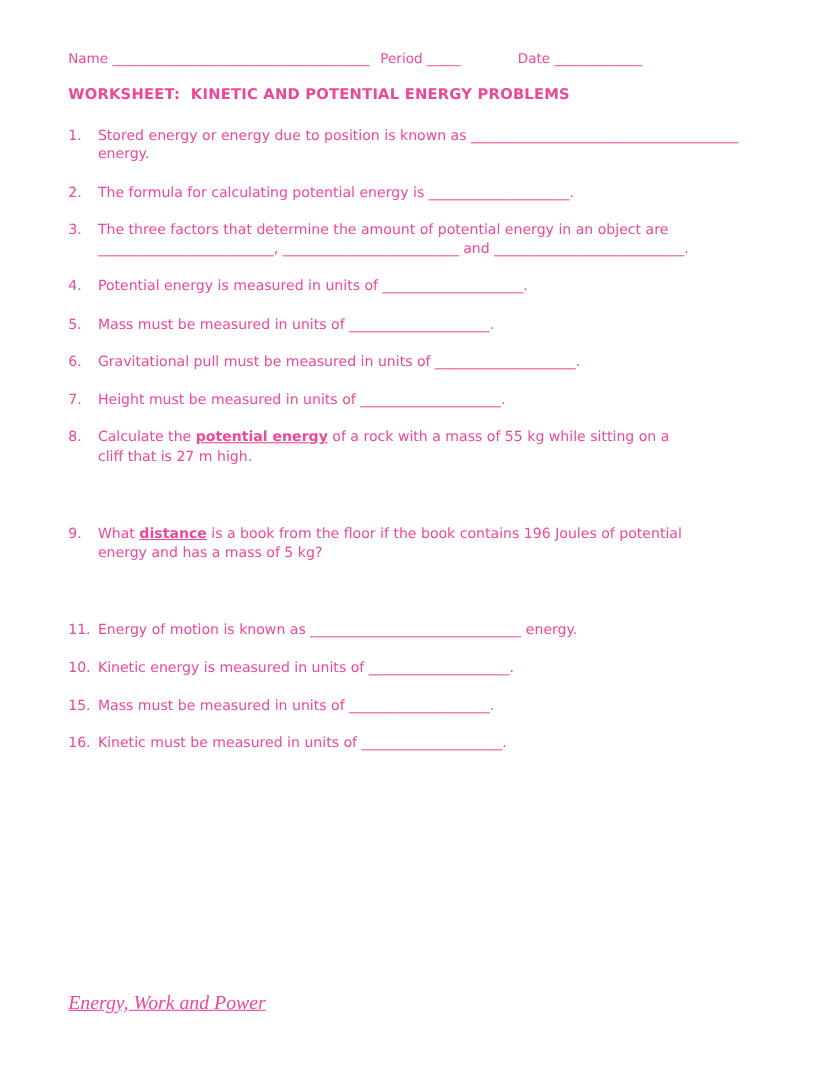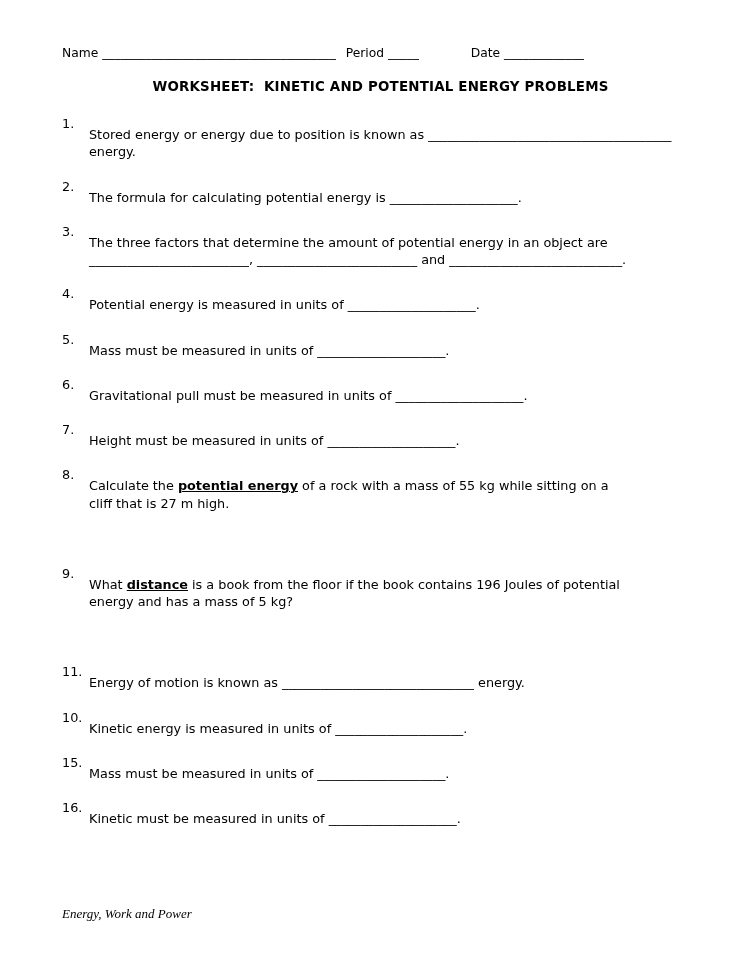--- a/index.html
+++ b/index.html
@@ -7,65 +7,64 @@
     padding: 0;
     background: #ffffff;
   }
   .page {
     width: 749px;
     height: 970px;
     box-sizing: border-box;
     padding: 46px 50px 0 62px;
     font-family: "DejaVu Sans", sans-serif;
     font-size: 12.8px;
-    color: #000000;
+    color: #ec4899;
     position: relative;
     overflow: hidden;
     background: #ffffff;
   }
   .header {
     font-size: 12.3px;
     white-space: nowrap;
   }
   .header .period-label { margin-left: 6px; }
   .header .date-label { margin-left: 48px; }
   .title {
     font-size: 13.4px;
     font-weight: bold;
-    text-align: center;
     margin: 19px 0 21px 0;
     white-space: pre-wrap;
     letter-spacing: 0.2px;
   }
   .list { }
   .item {
     display: flex;
     margin-bottom: 17px;
     line-height: 1.35;
   }
   .item.work { margin-bottom: 53px; }
   .num {
     flex: 0 0 27px;
   }
   .body {
     flex: 1;
     white-space: pre-wrap;
-    margin-top: 11px;
   }
   .bu {
     font-weight: bold;
     text-decoration: underline;
   }
   .footer {
     position: absolute;
     left: 62px;
     bottom: 48px;
     font-family: "Liberation Serif", serif;
     font-style: italic;
-    font-size: 13px;
+    font-size: 18px;
+    text-decoration: underline;
   }
 </style>
 </head>
 <body>
 
 <div class="page">
 
   <div class="header">
     <span>Name</span>
     <span class="blank">______________________________________</span>

